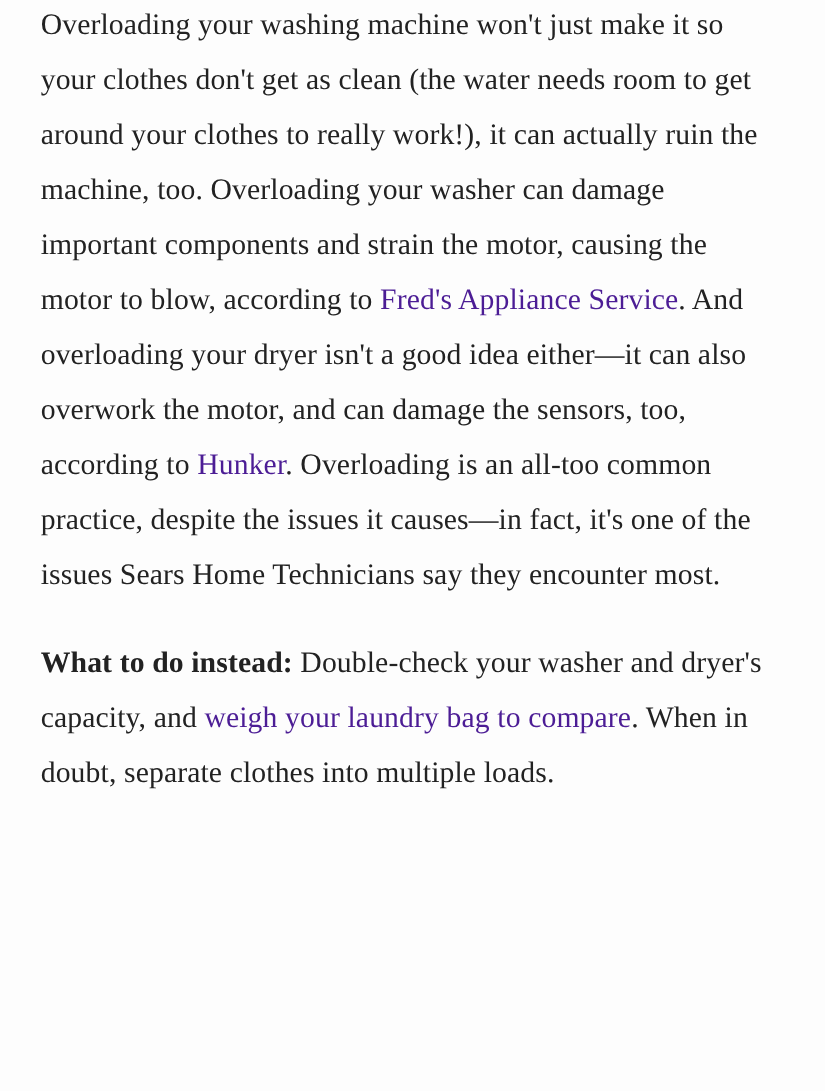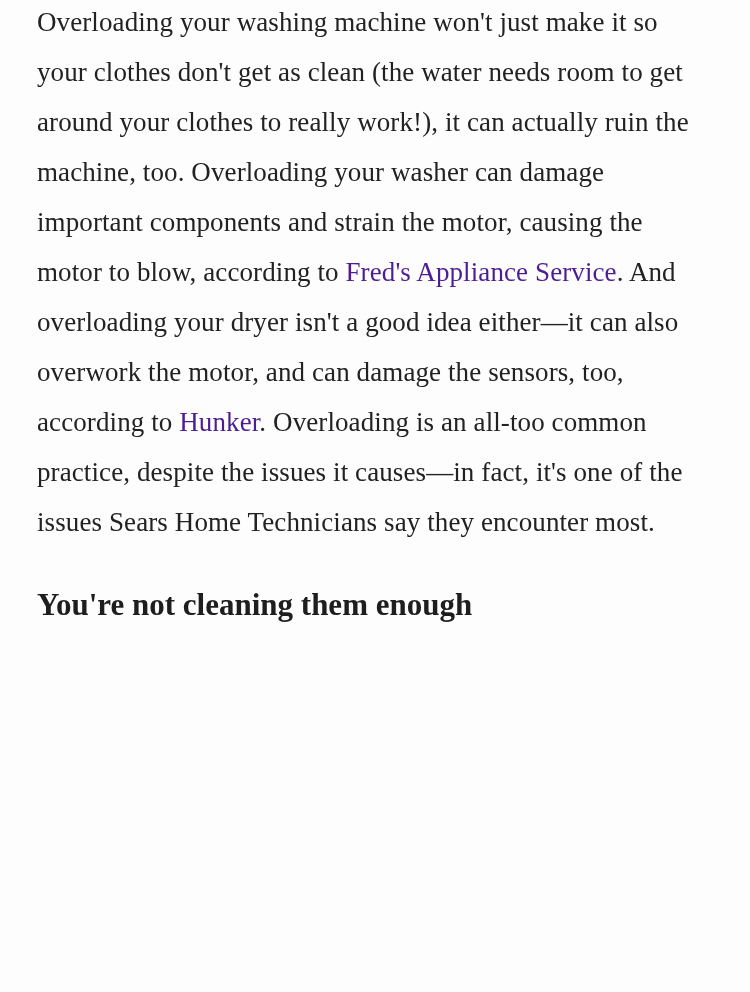--- a/index.html
+++ b/index.html
@@ -46,15 +46,15 @@
       margin: 38px 0 0 0;
       color: #1e1e1e;
     }
   </style>
 </head>
 <body>
 
 <div class="article">
   <p class="para para-1"><span>Overloading your washing machine won't just make it so your clothes don't get as clean (the water needs room to get around your clothes to really work!), it can actually ruin the machine, too. Overloading your washer can damage important components and strain the motor, causing the motor to blow, according to </span><a class="link" href="#">Fred's Appliance Service</a><span>. And overloading your dryer isn't a good idea either—it can also overwork the motor, and can damage the sensors, too, according to </span><a class="link" href="#">Hunker</a><span>. Overloading is an all-too common practice, despite the issues it causes—in fact, it's one of the issues Sears Home Technicians say they encounter most.</span></p>
 
+  <p class="para para-2"><span class="bold">What to do instead:</span><span> Double-check your washer and dryer's capacity, and </span><a class="link" href="#">weigh your laundry bag to compare</a><span>. When in doubt, separate clothes into multiple loads.</span></p>
 
-  <h2 class="heading">You're not cleaning them enough</h2>
 </div>
 
 </body></html>

